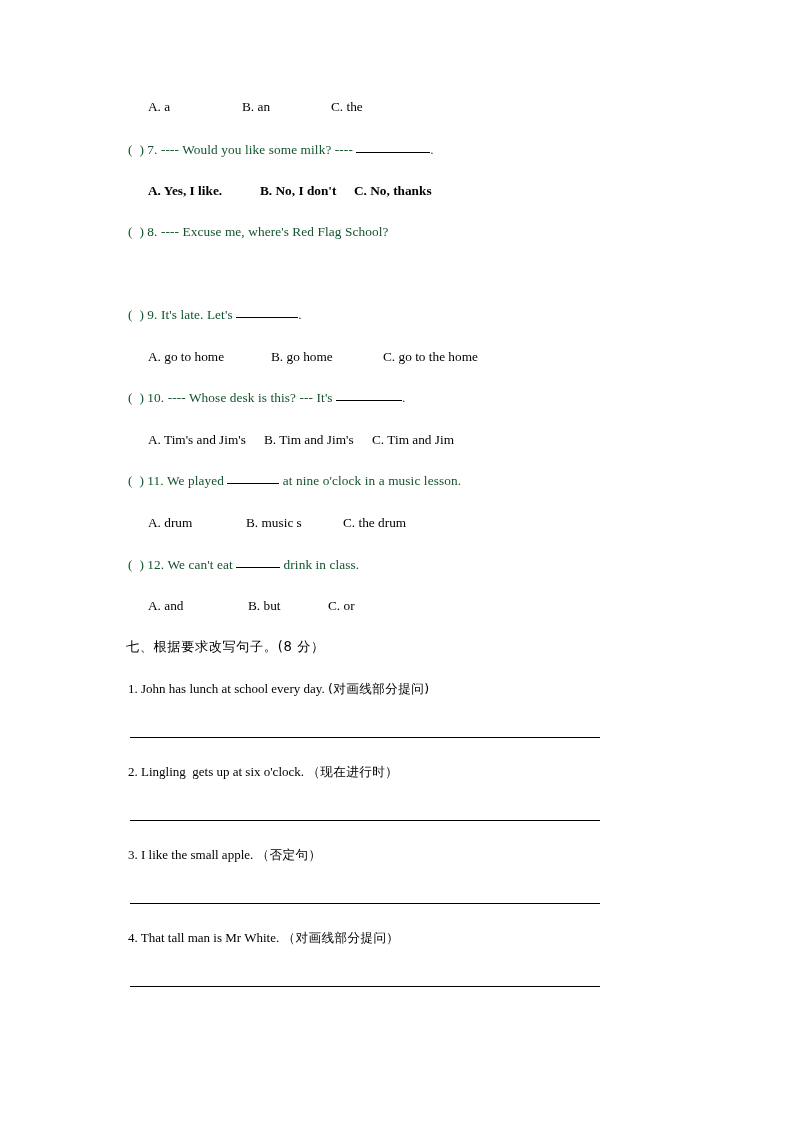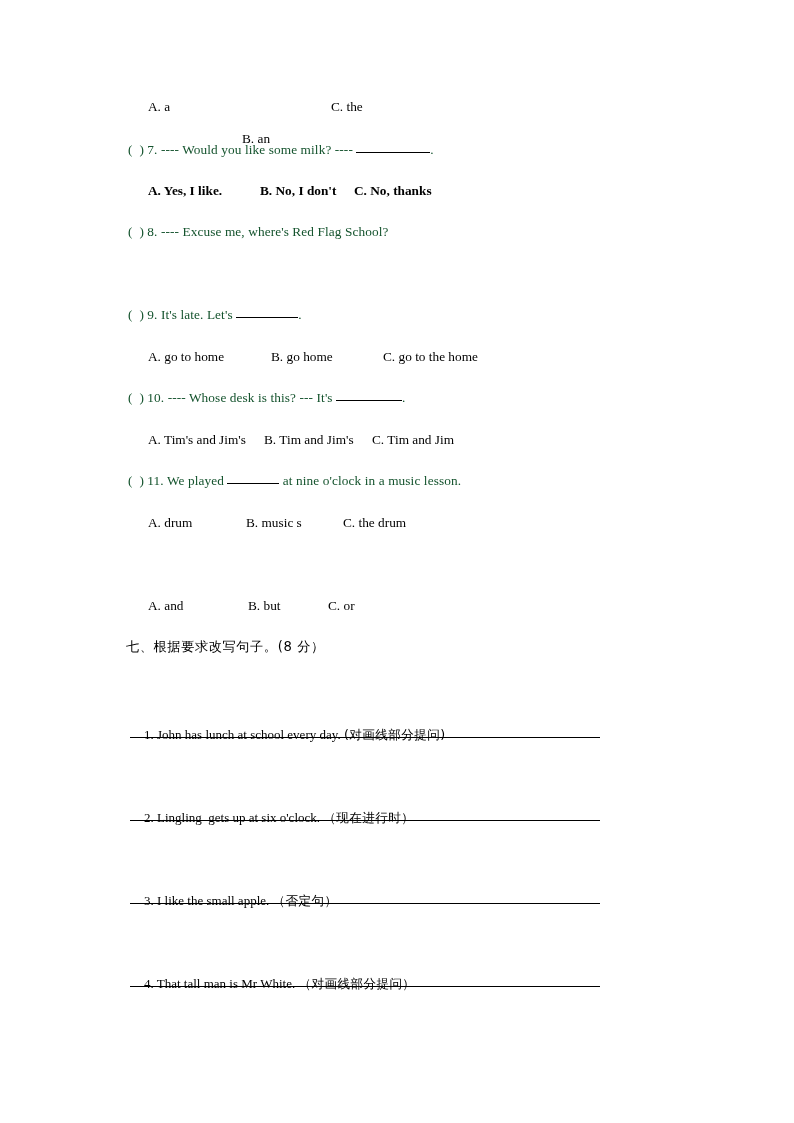--- a/index.html
+++ b/index.html
@@ -69,24 +69,23 @@
     left: 126px;
     font-family: "DejaVu Sans", "Liberation Sans", sans-serif;
     font-size: 13.2px;
     letter-spacing: 0.6px;
     white-space: pre;
   }
 
   
   .rw-item {
     position: absolute;
-    left: 144px;
+    left: 128px;
     font-size: 13px;
     white-space: pre;
-    margin-top: 46px;
   }
   .rw-item .cn {
     font-family: "DejaVu Sans", "Liberation Sans", sans-serif;
     font-size: 12.6px;
     letter-spacing: 0.4px;
   }
 
   
   .answer-rule {
     position: absolute;
@@ -96,21 +95,21 @@
     border-top: 1.3px solid #000;
   }
 </style>
 </head>
 <body>
 
 <div class="page">
 
   <div class="opts" style="top:99px;">
     <span class="opt" style="width:94px;">A. a</span>
-    <span class="opt" style="width:89px;margin-top:32px;">B. an</span>
+    <span class="opt" style="width:89px;">B. an</span>
     <span class="opt">C. the</span>
   </div>
 
   <div class="line stem" style="top:142px;"><span>(  ) 7.</span><span> ---- Would you like some milk? ---- </span><span class="blank w3"></span><span>.</span></div>
   <div class="opts" style="top:183px;font-weight:bold;">
     <span class="opt" style="width:112px;">A. Yes, I like.</span>
     <span class="opt" style="width:94px;">B. No, I don't</span>
     <span class="opt">C. No, thanks</span>
   </div>
 
@@ -130,20 +129,21 @@
     <span class="opt">C. Tim and Jim</span>
   </div>
 
   <div class="line stem" style="top:473px;"><span>(  ) 11.</span><span> We played </span><span class="blank w4"></span><span> at nine o'clock in a music lesson.</span></div>
   <div class="opts" style="top:515px;">
     <span class="opt" style="width:98px;">A. drum</span>
     <span class="opt" style="width:97px;">B. music s</span>
     <span class="opt">C. the drum</span>
   </div>
 
+  <div class="line stem" style="top:557px;"><span>(  ) 12.</span><span> We can't eat </span><span class="blank w5"></span><span> drink in class.</span></div>
   <div class="opts" style="top:598px;">
     <span class="opt" style="width:100px;">A. and</span>
     <span class="opt" style="width:80px;">B. but</span>
     <span class="opt">C. or</span>
   </div>
 
   <div class="section-head" style="top:638px;">七、根据要求改写句子。(8 分）</div>
 
   <div class="rw-item" style="top:681px;"><span>1.</span><span> John has lunch at school every day. </span><span class="cn">(对画线部分提问)</span></div>
   <div class="answer-rule" style="top:737px;"></div>

